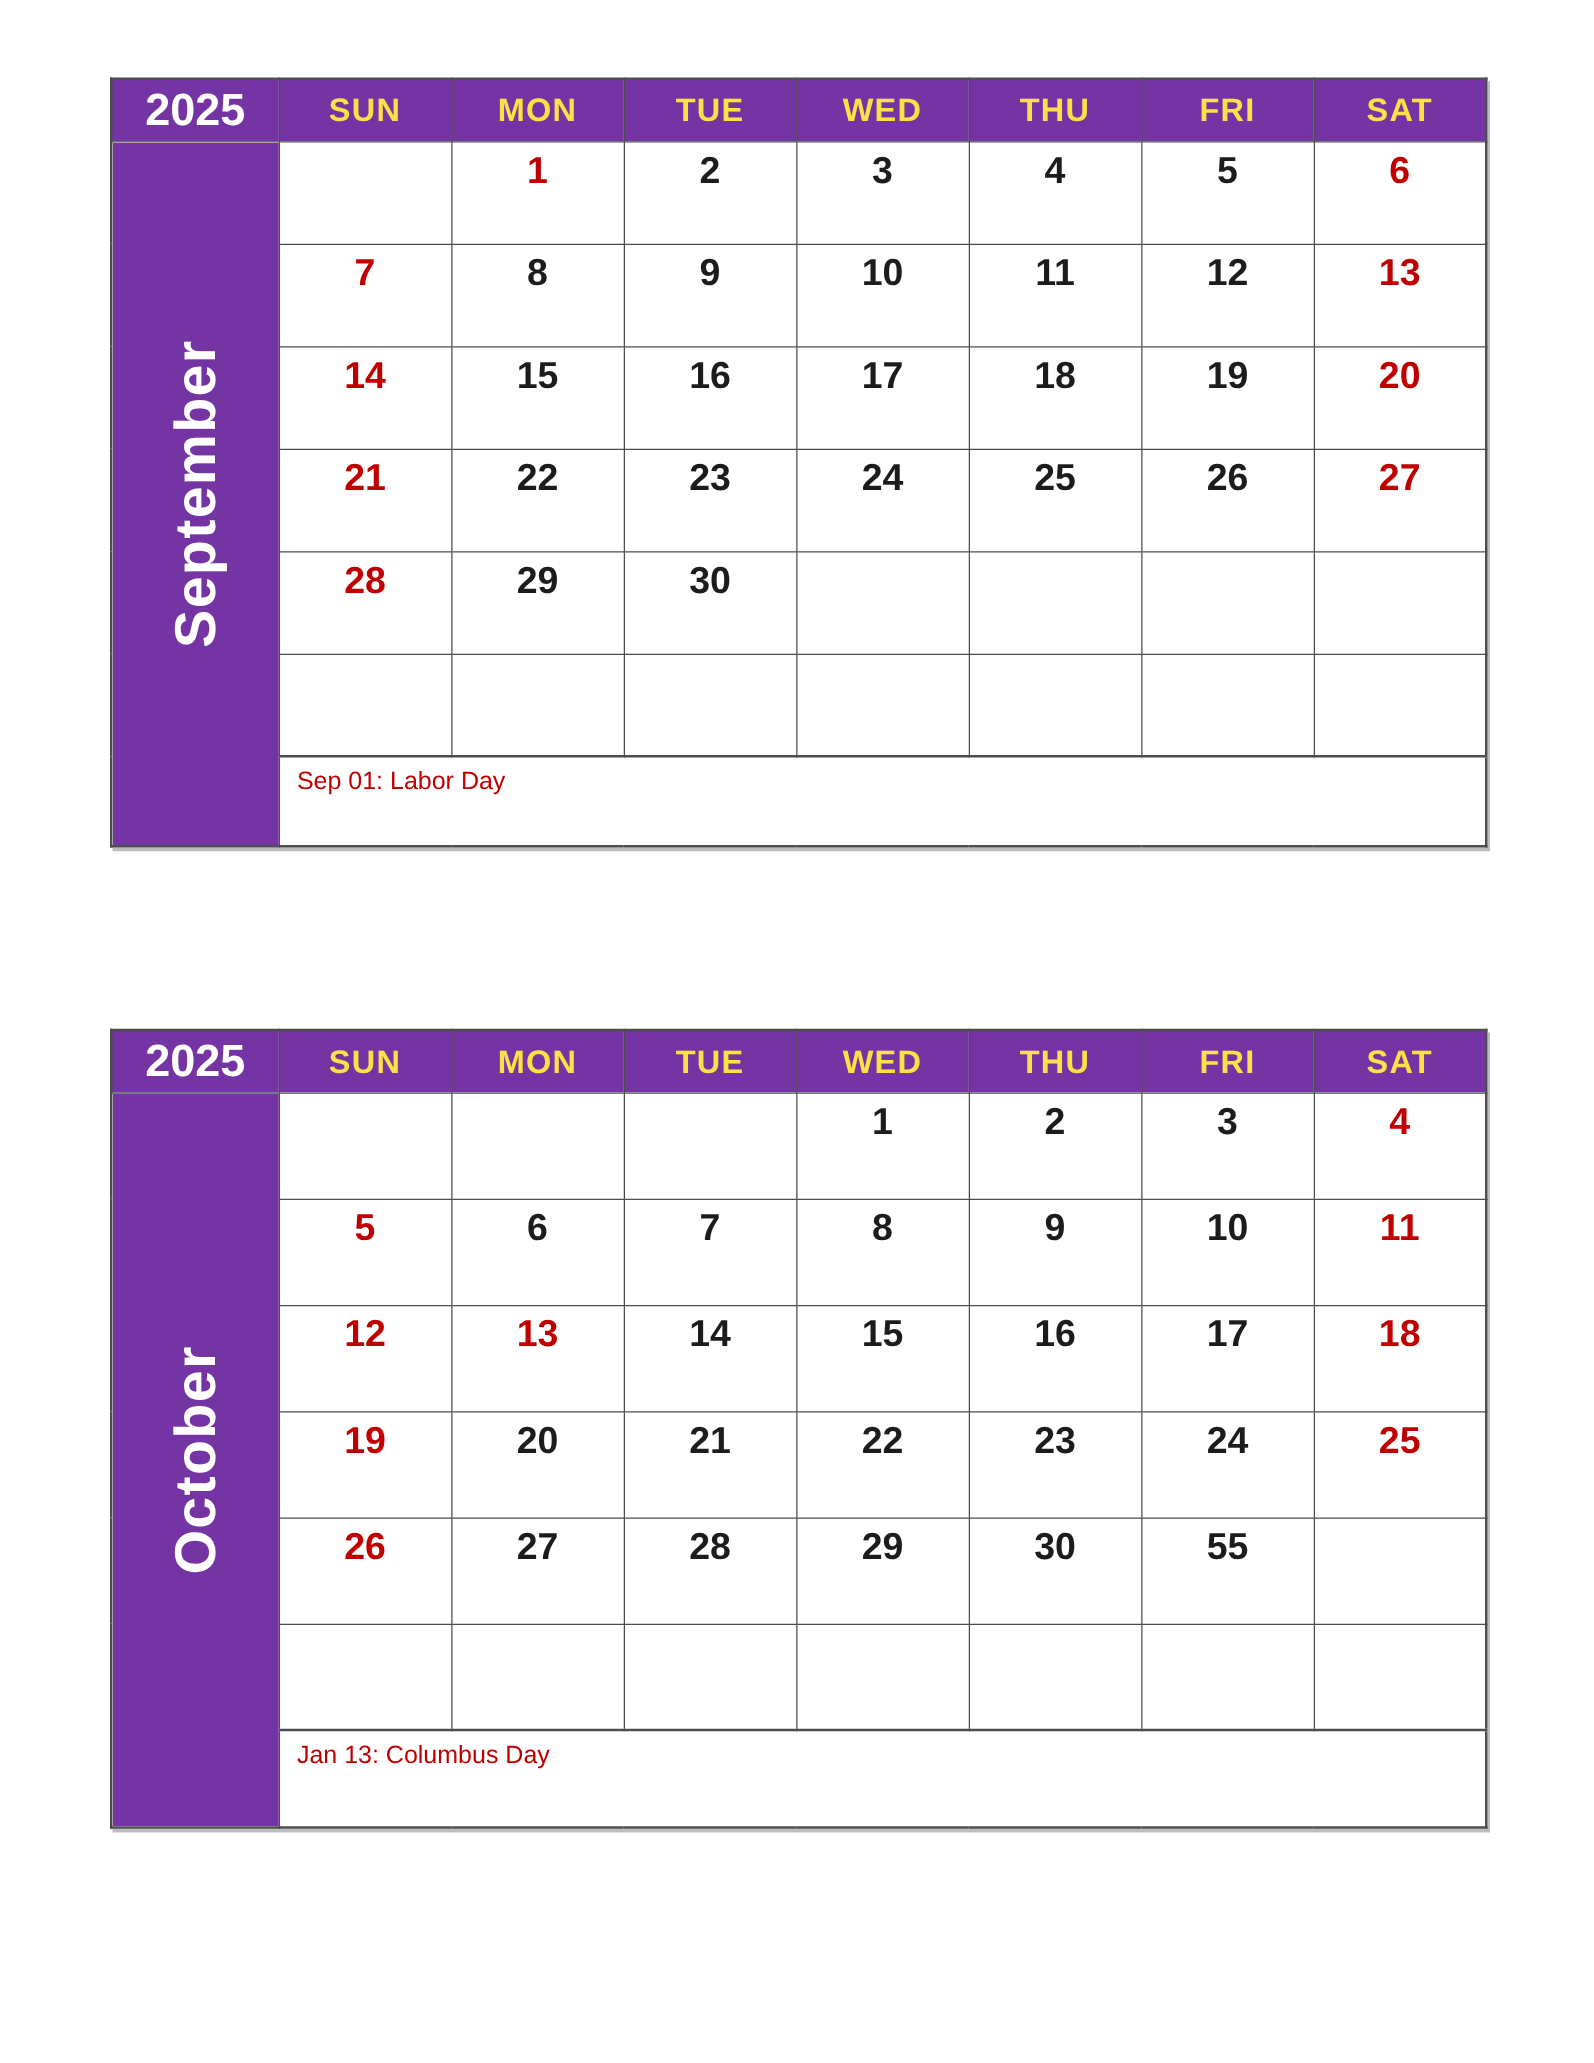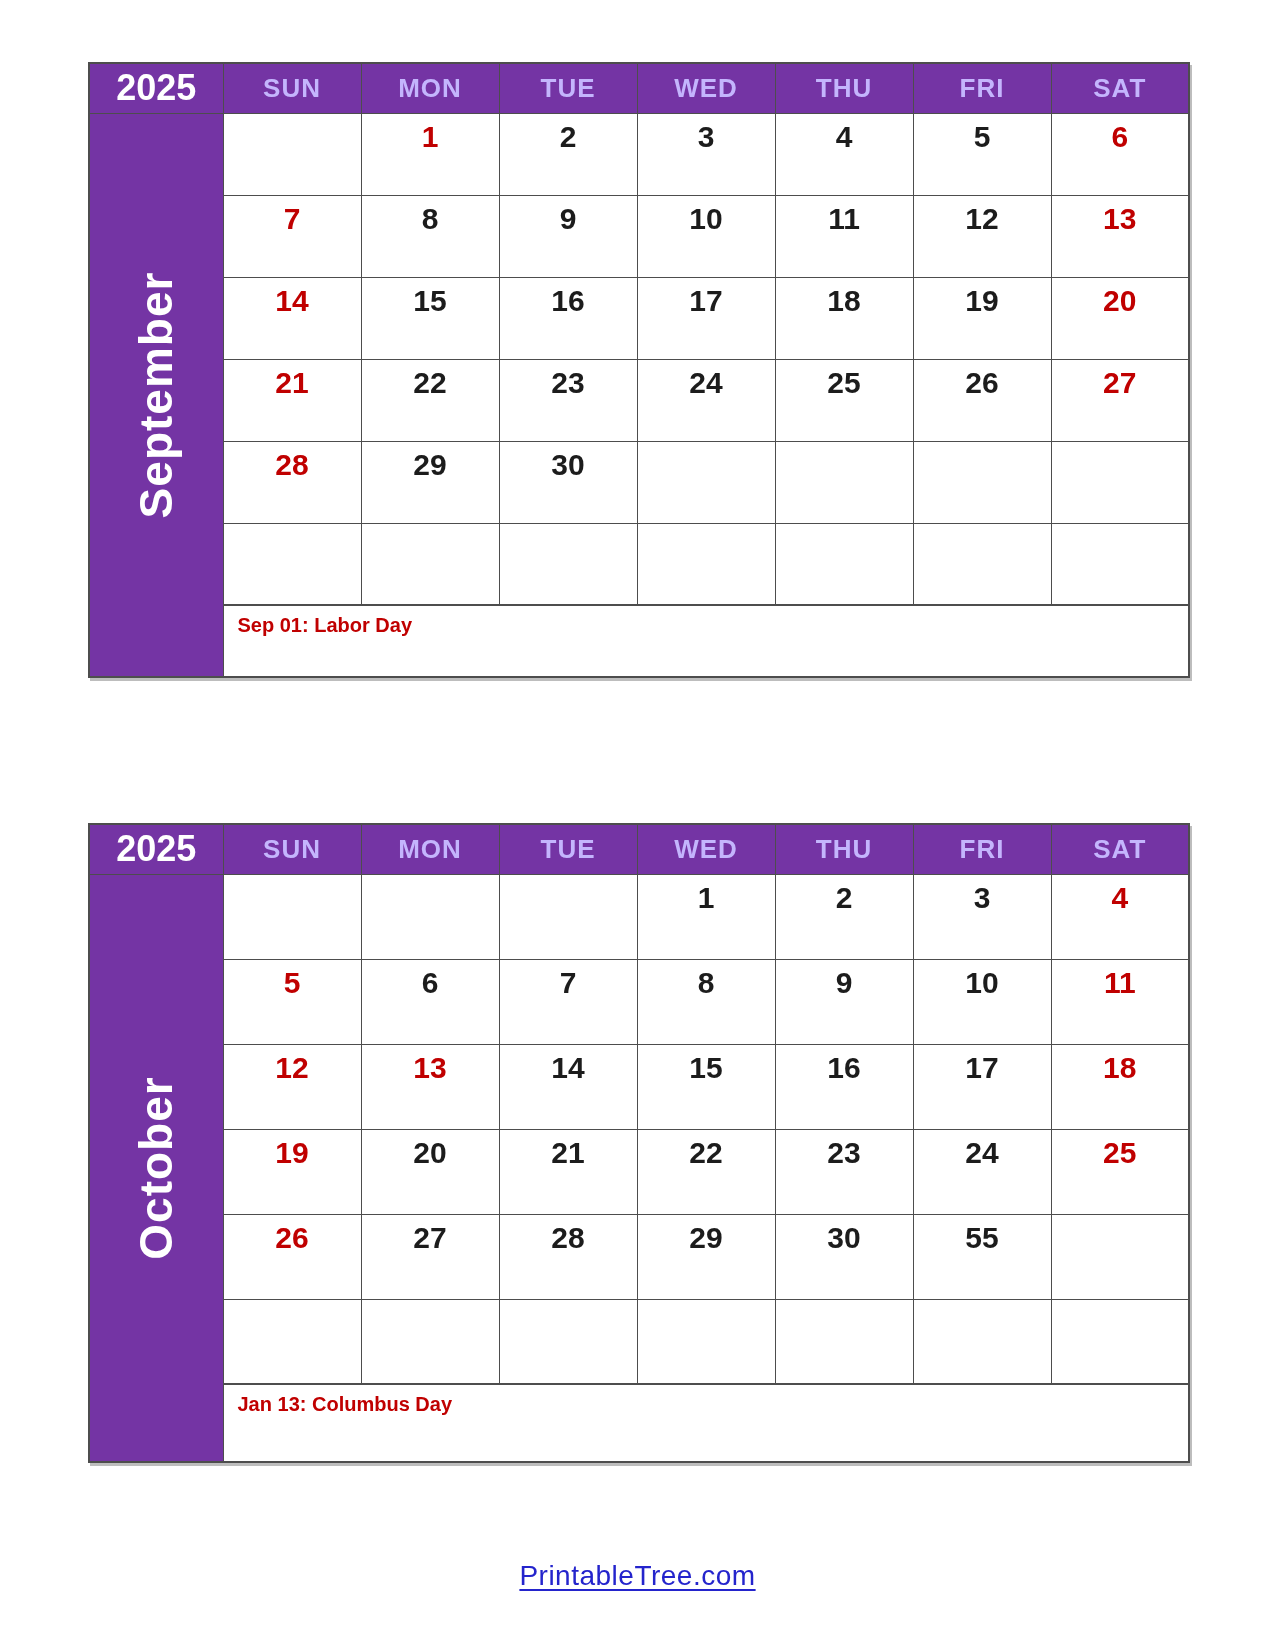--- a/index.html
+++ b/index.html
@@ -44,21 +44,21 @@
   td.year-cell{
     background:var(--purple);
     color:#ffffff;
     font-weight:bold;
     font-size:36px;
     text-align:center;
     vertical-align:middle;
   }
   th.dow-cell{
     background:var(--purple);
-    color:#c4b5fd;
+    color:#fde047;
     font-weight:bold;
     font-size:26px;
     letter-spacing:1px;
     text-align:center;
     vertical-align:middle;
   }
   td.month-cell{
     background:var(--purple);
     position:relative;
     overflow:hidden;
@@ -88,21 +88,21 @@
   .day-num.red{color:var(--red);}
   td.holiday-cell{
     background:#ffffff;
     vertical-align:top;
     text-align:left;
     padding:8px 0 0 14px;
     border-top:2px solid var(--grid);
   }
   .holiday-note{
     color:var(--red);
-    font-weight:bold;
+    font-weight:normal;
     font-size:20px;
   }
   .footer{
     position:absolute;
     top:1560px;
     left:0;
     width:100%;
     text-align:center;
   }
   .site-link{
@@ -282,16 +282,13 @@
             <td class="day-cell"><span class="day-num"></span></td>
             <td class="day-cell"><span class="day-num"></span></td>
             <td class="day-cell"><span class="day-num"></span></td>
           </tr>
           <tr class="holiday-row">
             <td class="holiday-cell" colspan="7"><span class="holiday-note">Jan 13: Columbus Day</span></td>
           </tr>
         </tbody>
       </table>
     </section>
-  <footer class="footer">
-    <a href="#" class="site-link">PrintableTree.com</a>
-  </footer>
 </div>
 
 </body></html>

